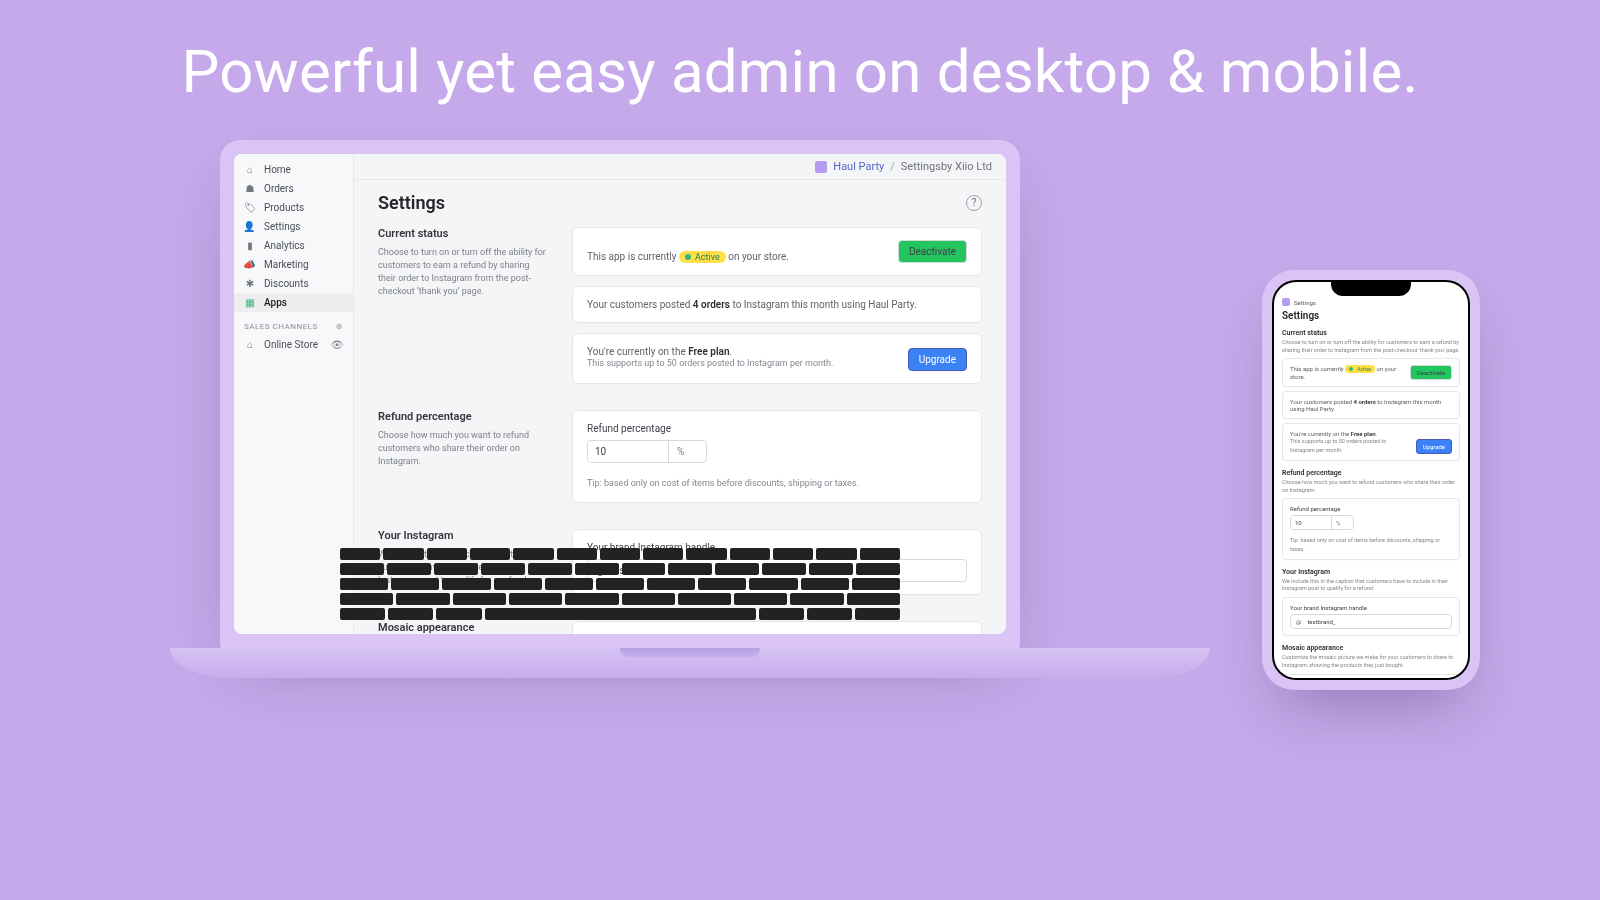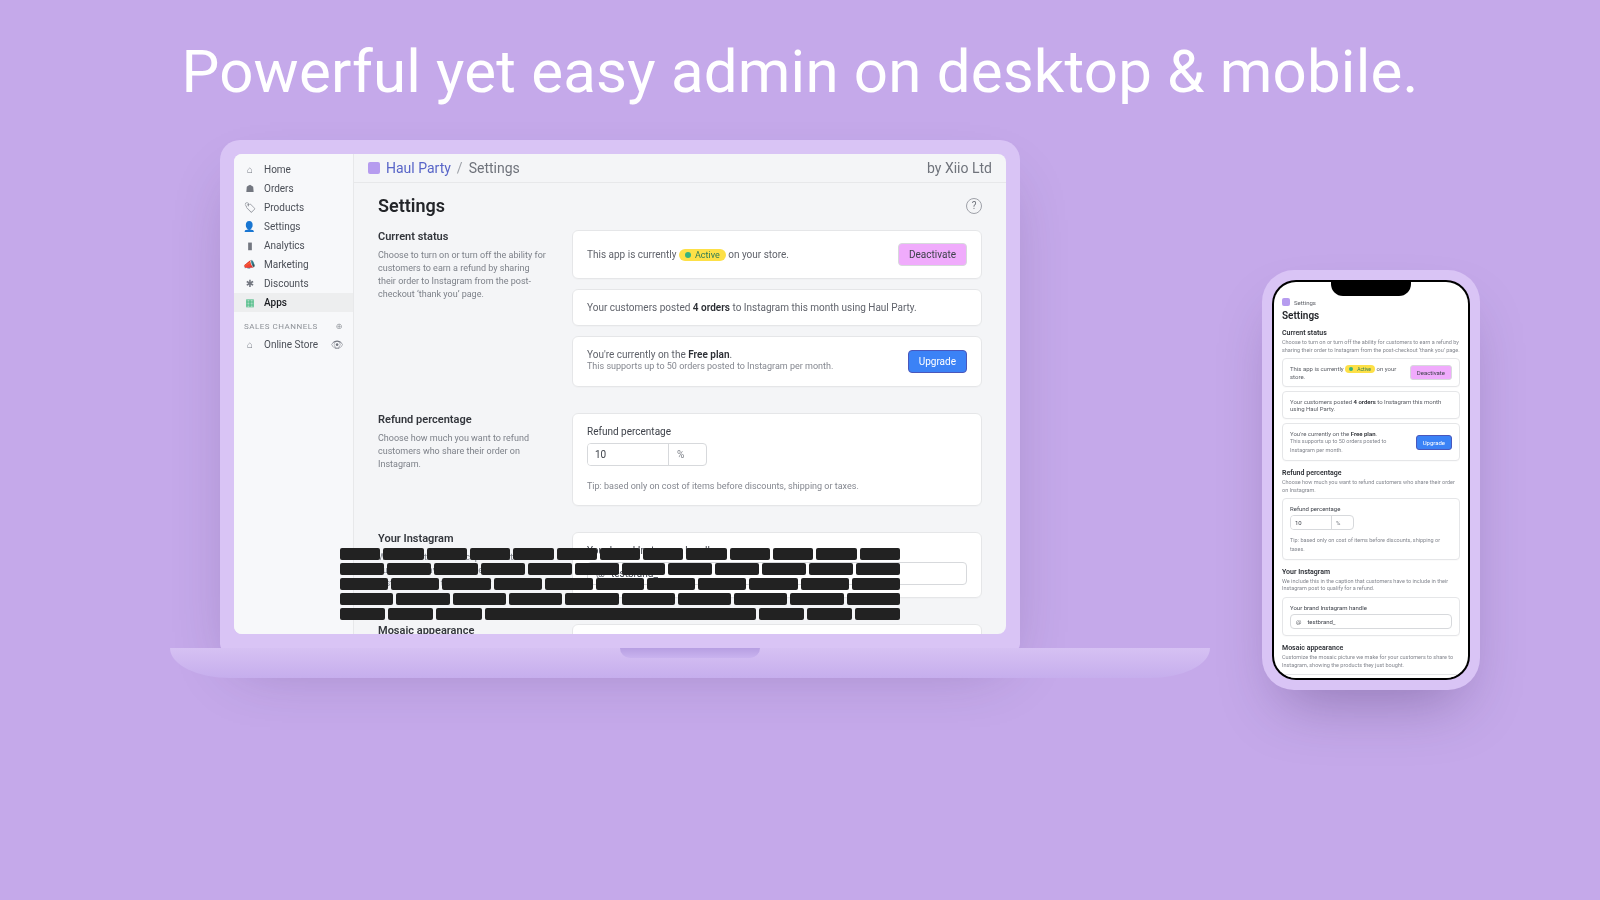--- a/index.html
+++ b/index.html
@@ -21,40 +21,40 @@
   .sb{width:120px;background:#f7f8fa;border-right:1px solid #e7e8ea;padding:6px 0}
   .sb-item{display:flex;align-items:center;gap:8px;padding:4px 10px;color:#4b4f57;cursor:pointer}
   .sb-item .ic{width:12px;display:flex;justify-content:center;color:#737780}
   .sb-item.active{background:#edeeef;color:#1a1c21;font-weight:500}
   .sb-item.active .ic{color:#3bb77a}
   .sb-head{display:flex;justify-content:space-between;align-items:center;padding:10px 10px 4px 10px;font-size:8px;letter-spacing:.5px;color:#8d9197}
   .sb-head .ic{color:#8d9197}
 
   
   .mn{flex:1;display:flex;flex-direction:column}
-  .crumb{display:flex;align-items:center;justify-content:space-between;padding:6px 14px;border-bottom:1px solid #e7e8ea;font-size:14px;color:#6f737b}
+  .crumb{display:flex;align-items:center;justify-content:flex-end;padding:6px 14px;border-bottom:1px solid #e7e8ea;font-size:11px;color:#6f737b}
   .crumb .lft{display:flex;align-items:center;gap:6px}
   .crumb .sq{width:12px;height:12px;background:#b69cef;border-radius:2px}
   .crumb .sep{color:#9da1a8}
   .crumb a{color:#5865c8}
   .body{flex:1;overflow:auto;padding:12px 24px}
   .title-row{display:flex;justify-content:space-between;align-items:center;margin-bottom:14px}
   .title-row h1{font-size:18px;font-weight:600;color:#232529}
   .title-row .help{width:16px;height:16px;border:1px solid #9ea1a8;border-radius:50%;display:flex;align-items:center;justify-content:center;font-size:10px;color:#6f737b}
 
   .sec{display:flex;gap:24px;margin-bottom:26px}
   .sec-l{width:170px;flex:none}
   .sec-l h3{font-size:11px;font-weight:600;color:#33363c;margin-bottom:6px}
   .sec-l p{font-size:9px;color:#7d8189;line-height:1.45}
   .sec-r{flex:1;display:flex;flex-direction:column;gap:10px}
   .card{background:#fff;border:1px solid #e5e6e8;border-radius:6px;padding:12px 14px;box-shadow:0 1px 1px rgba(0,0,0,.02)}
-  .card-row{display:flex;justify-content:space-between;align-items:center;gap:12px}
+  .card-row{display:flex;justify-content:space-between;align-items:flex-end;gap:12px}
   .pill{display:inline-flex;align-items:center;gap:4px;background:#fde047;color:#2d7a55;border-radius:10px;padding:1px 6px;font-size:9px}
   .pill .dot{width:6px;height:6px;background:#36b37e;border-radius:50%}
-  .btn{border:1px solid #d7d9dc;background:#f0abfc;border-radius:4px;padding:5px 10px;font-size:10px;color:#3e424a;cursor:pointer}
+  .btn{border:1px solid #d7d9dc;background:#22c55e;border-radius:4px;padding:5px 10px;font-size:10px;color:#3e424a;cursor:pointer}
   .btn-prim{background:#3b82f6;color:#fff;border-color:#4a57bb}
   .muted{font-size:9px;color:#84878f;line-height:1.5}
   .field-row{display:flex;align-items:center;border:1px solid #d7d9dc;border-radius:4px;width:120px;overflow:hidden}
   .field-row input{border:0;padding:5px 7px;width:80px;font-size:10px;color:#3e424a;outline:none}
   .field-row .suffix{padding:5px 8px;border-left:1px solid #d7d9dc;color:#7b7f87;font-size:10px}
   .full-input{display:flex;align-items:center;border:1px solid #d7d9dc;border-radius:4px;padding:5px 8px;gap:6px}
   .full-input input{border:0;flex:1;font-size:10px;outline:none;color:#3e424a}
   .lbl{font-size:10px;color:#3e424a;margin-bottom:6px}
   .two-col{display:flex;gap:30px}
   .lp{flex:1}

